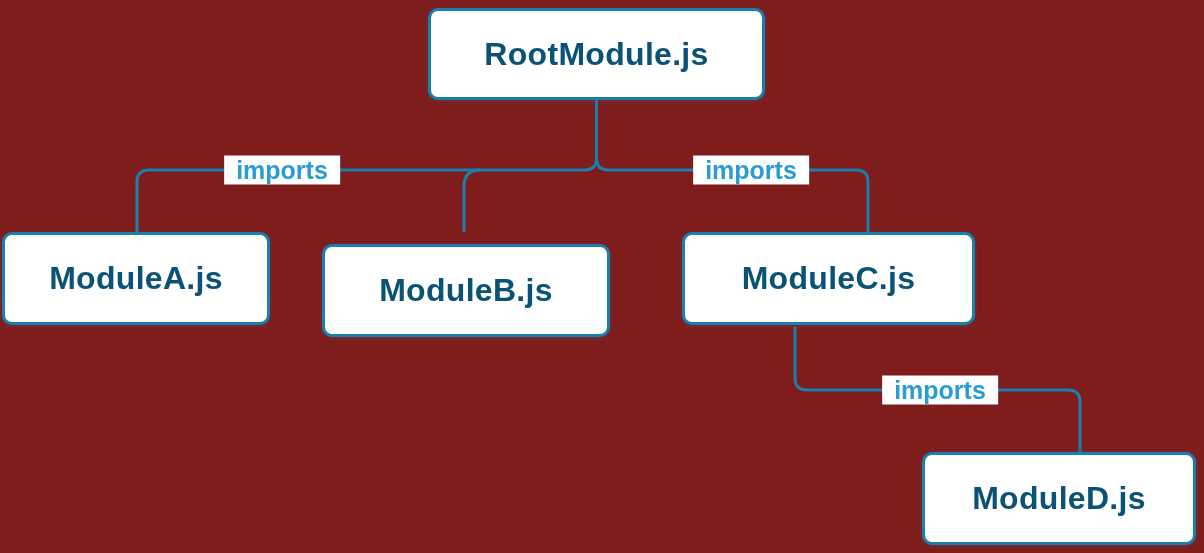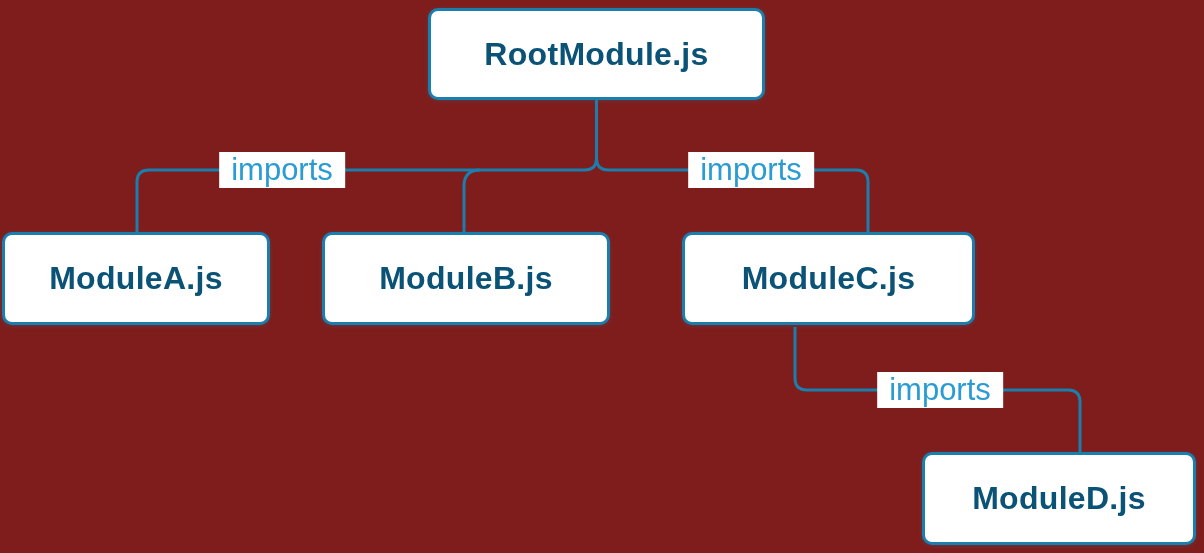--- a/index.html
+++ b/index.html
@@ -40,30 +40,30 @@
   }
   .node span {
     font-weight: 700;
     font-size: 32px;
     letter-spacing: 0.3px;
     color: #0a5276;
     white-space: nowrap;
   }
   .node-root { left: 428px; top: 8px;   width: 337px; height: 92px; }
   .node-a    { left: 2px;   top: 232px; width: 268px; height: 93px; justify-content: center; }
-  .node-b    { left: 322px; top: 232px; width: 288px; height: 93px; }
+  .node-b    { left: 322px; top: 244px; width: 288px; height: 93px; }
   .node-c    { left: 682px; top: 232px; width: 293px; height: 93px; }
   .node-d    { left: 922px; top: 452px; width: 274px; height: 93px; }
   .edge-label {
     position: absolute;
     transform: translate(-50%, -50%);
     background: #ffffff;
     padding: 0 12px;
-    font-weight: 400;
-    font-size: 31px;
+    font-weight: 700;
+    font-size: 25px;
     color: #2b9cd3;
     white-space: nowrap;
   }
   .edge-label-left   { left: 282px; top: 170px; }
   .edge-label-right  { left: 751px; top: 170px; }
   .edge-label-bottom { left: 940px; top: 390px; }
 </style>
 </head>
 <body>
 

